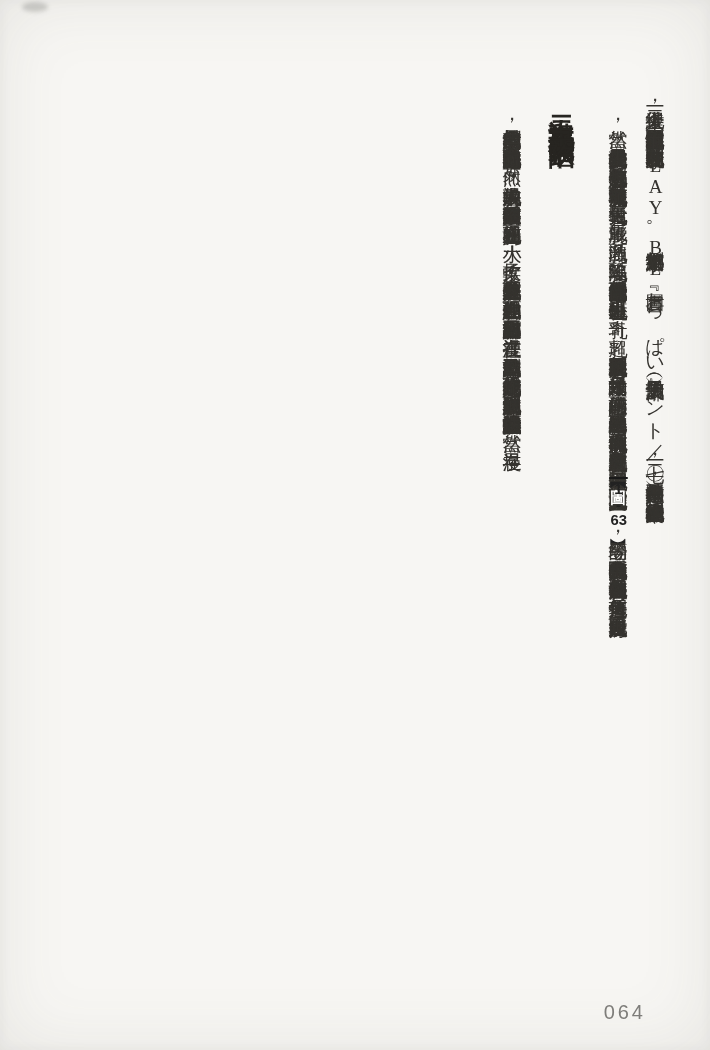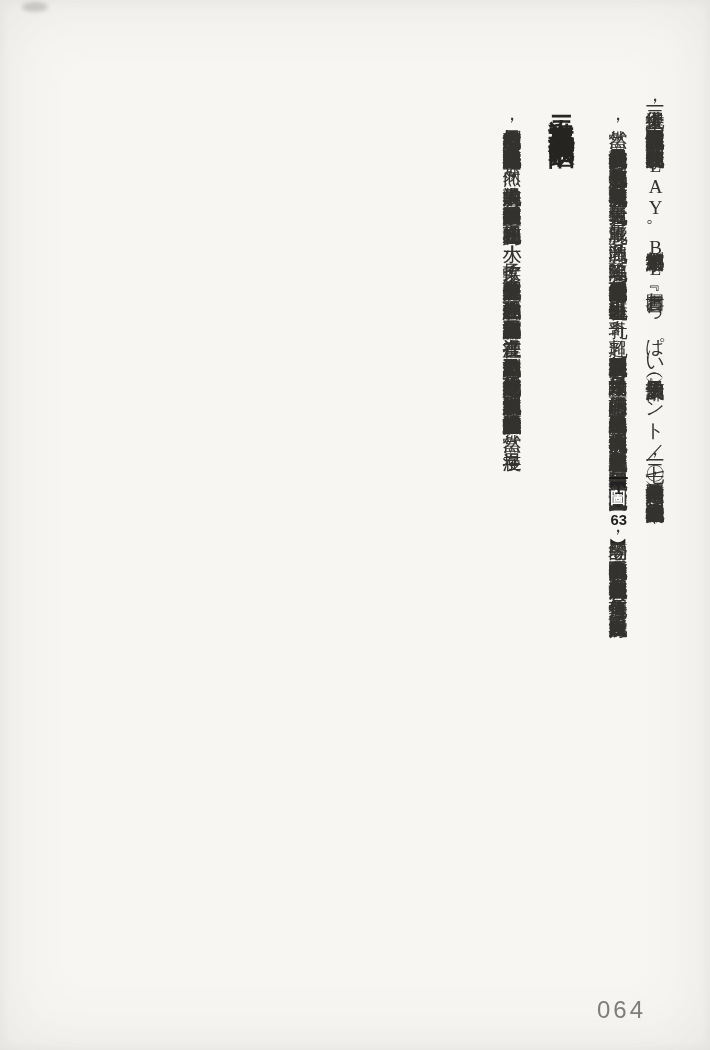--- a/index.html
+++ b/index.html
@@ -87,21 +87,21 @@
   }
   .tcy {
     text-combine-upright: all;
     -webkit-text-combine: horizontal;
   }
   .page-number {
     position: absolute;
     right: 64px;
     bottom: 26px;
     font-family: "Liberation Sans", sans-serif;
-    font-size: 24px;
+    font-size: 20px;
     letter-spacing: 3px;
     color: #7e7d7a;
     font-weight: 400;
   }
 </style>
 </head>
 <body>
 
 <div class="page">
 

